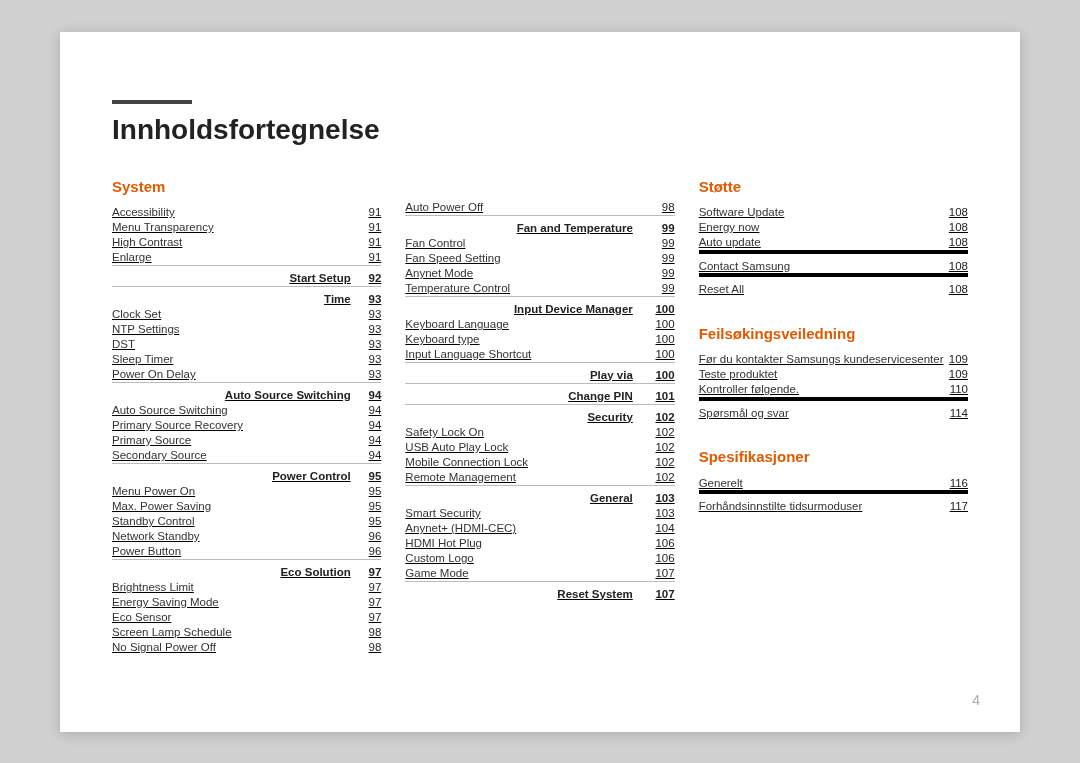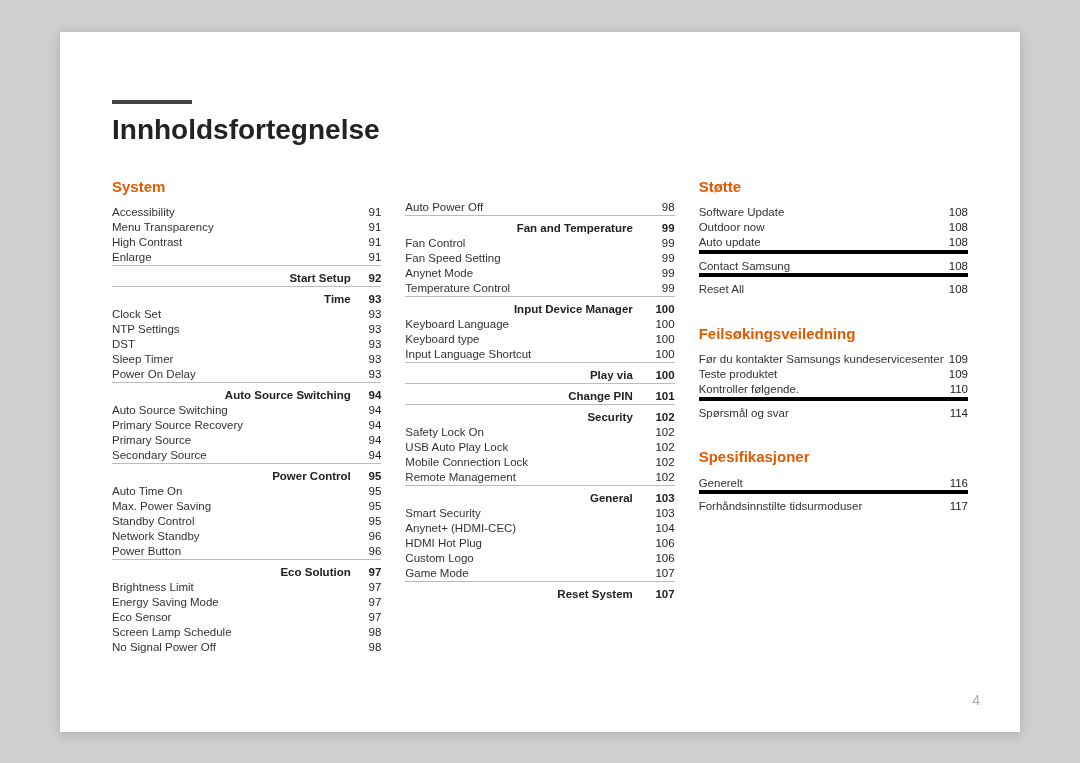--- a/index.html
+++ b/index.html
@@ -47,20 +47,21 @@
       font-size: 15px;
       font-weight: 700;
       color: #e05a00;
       margin-bottom: 10px;
       margin-top: 0;
     }
     .toc-table {
       width: 100%;
       border-collapse: collapse;
       font-size: 11.5px;
+      text-decoration: underline;
     }
     .toc-table tr td {
       padding: 1.5px 0;
       color: #222;
       vertical-align: top;
     }
     .toc-table tr td:last-child {
       text-align: right;
       padding-left: 4px;
       white-space: nowrap;
@@ -168,21 +169,21 @@
             </tr>
             <tr class="sub-row">
               <td>Secondary Source</td>
               <td>94</td>
             </tr>
             <tr class="section-row divider-row">
               <td>Power Control</td>
               <td>95</td>
             </tr>
             <tr class="sub-row">
-              <td>Auto Time On</td>
+              <td>Menu Power On</td>
               <td>95</td>
             </tr>
             <tr class="sub-row">
               <td>Max. Power Saving</td>
               <td>95</td>
             </tr>
             <tr class="sub-row">
               <td>Standby Control</td>
               <td>95</td>
             </tr>
@@ -329,21 +330,21 @@
     <div class="col">
       <div id="col3-content">
           <div class="section-title">Støtte</div>
           <table class="toc-table">
             <tbody>
               <tr class="sub-row">
                 <td>Software Update</td>
                 <td>108</td>
               </tr>
               <tr class="sub-row">
-                <td>Outdoor now</td>
+                <td>Energy now</td>
                 <td>108</td>
               </tr>
               <tr class="sub-row">
                 <td>Auto update</td>
                 <td>108</td>
               </tr>
               <tr class="sub-row divider-row">
                 <td>Contact Samsung</td>
                 <td>108</td>
               </tr>

